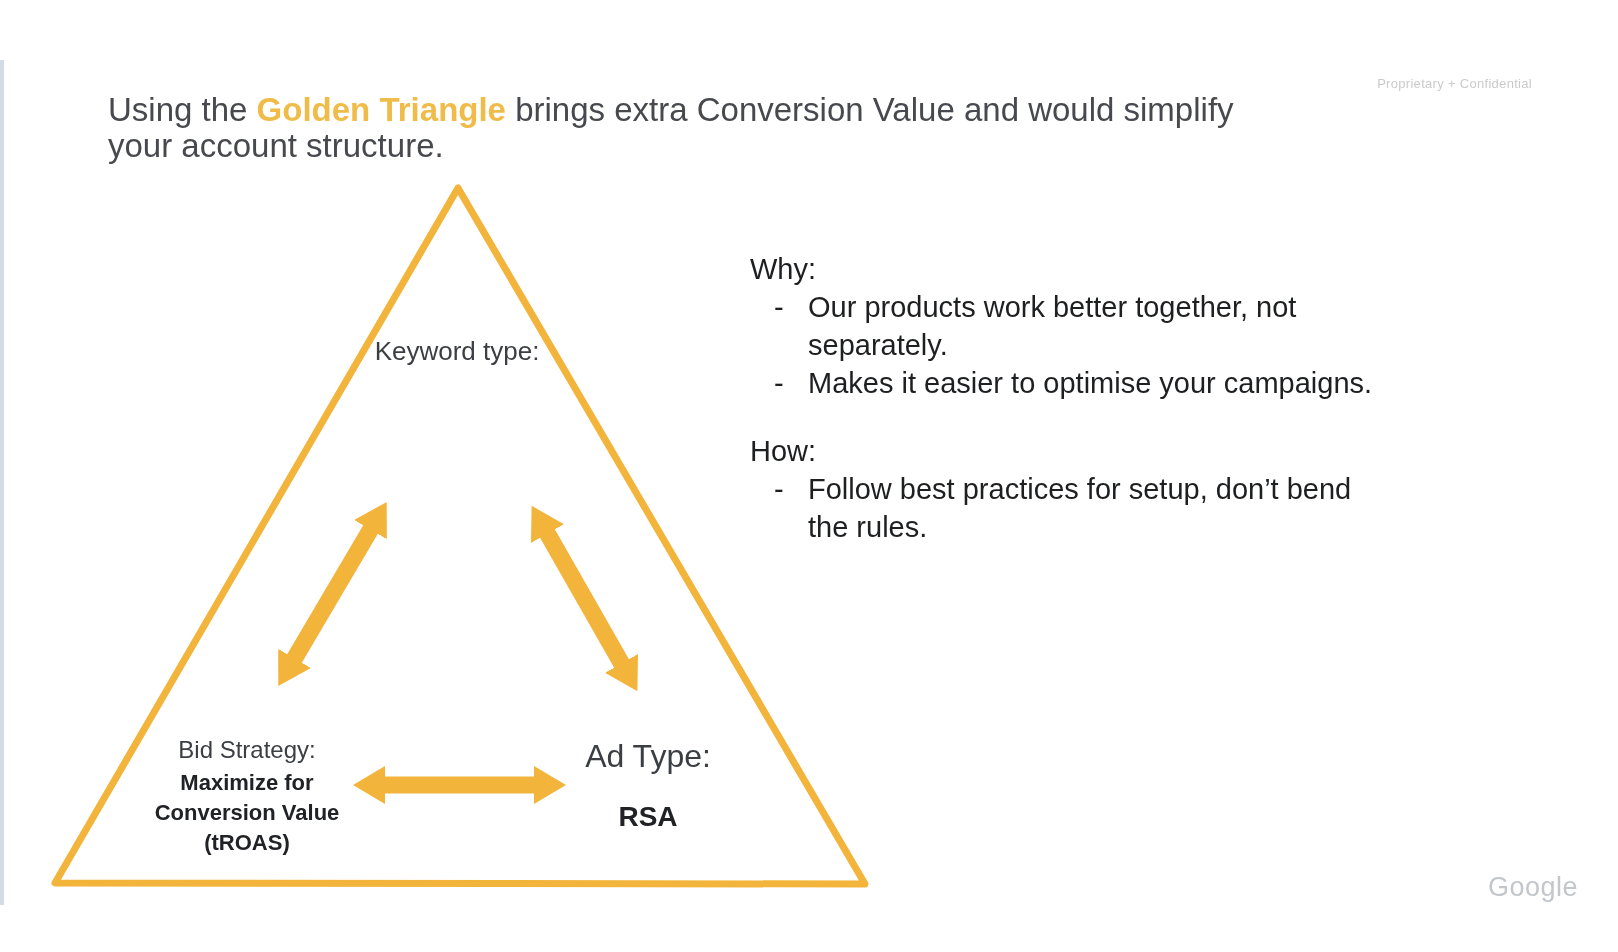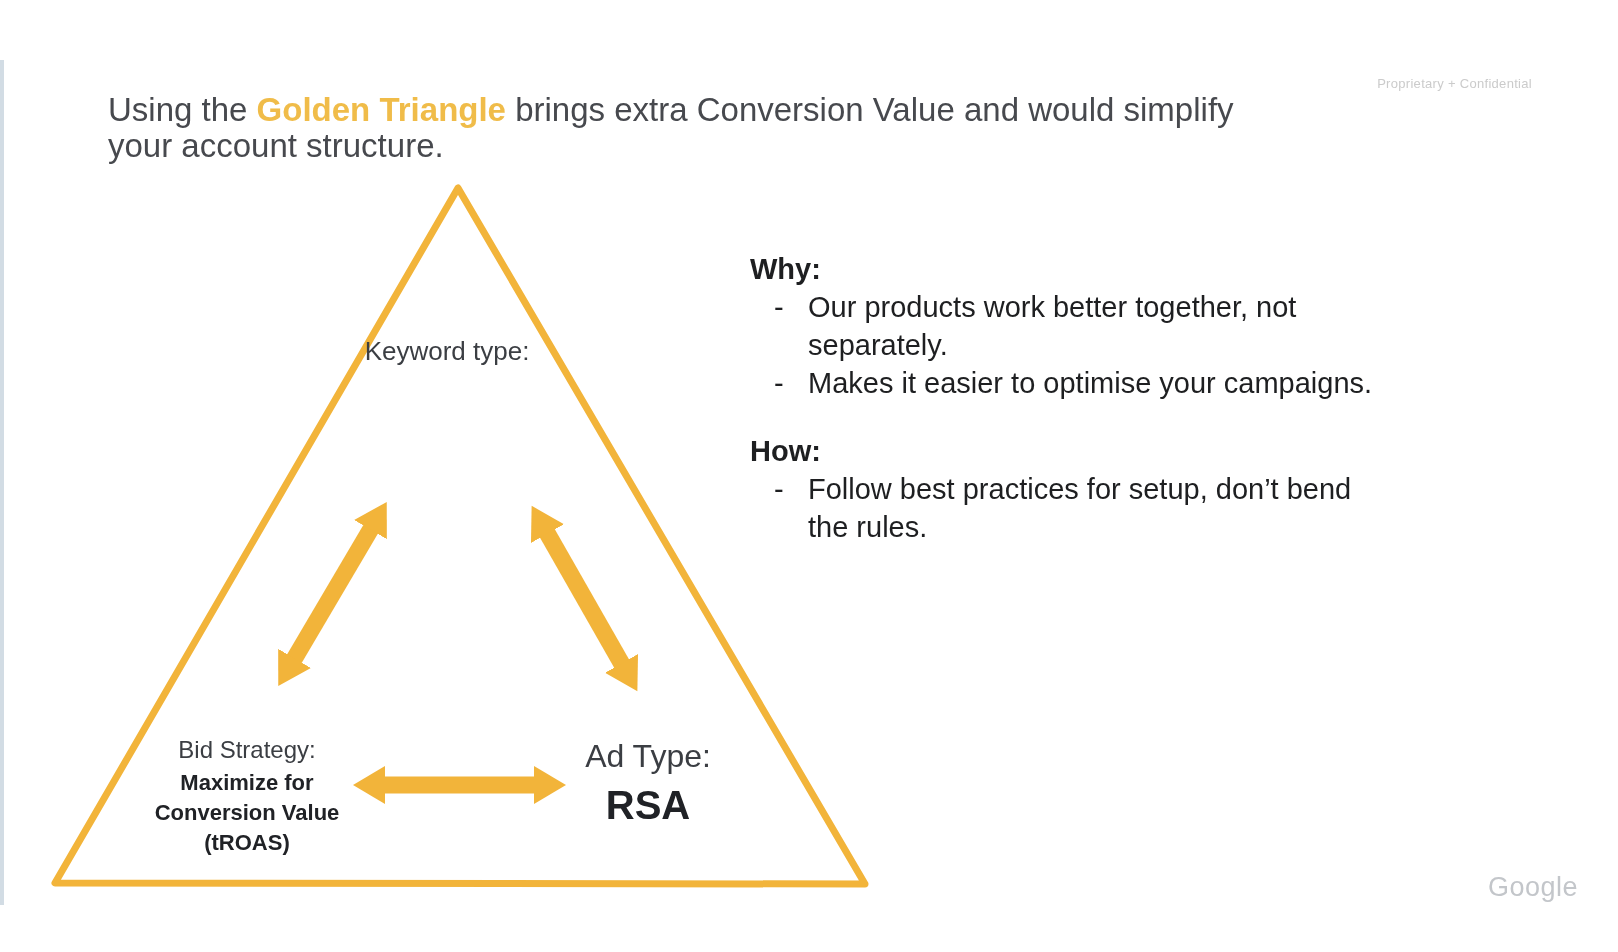--- a/index.html
+++ b/index.html
@@ -61,43 +61,43 @@
     position: absolute;
     text-align: center;
   }
   .vertex-label {
     color: var(--label-gray, #3B3E43);
   }
   .vertex-name {
     font-weight: bold;
     color: var(--name-black, #202226);
   }
-  .vertex-top { left: 297px; top: 336px; width: 300px; }
+  .vertex-top { left: 307px; top: 336px; width: 300px; }
   .vertex-top .vertex-label { font-size: 26px; }
   .vertex-top .vertex-name { font-size: 42px; line-height: 50px; width: 210px; margin: 6px auto 0; }
 
   .vertex-bid { left: 97px; top: 736px; width: 300px; }
   .vertex-bid .vertex-label { font-size: 24px; }
   .vertex-bid .vertex-name { font-size: 22px; line-height: 30px; width: 250px; margin: 4px auto 0; }
 
   .vertex-ad { left: 500px; top: 738px; width: 296px; }
   .vertex-ad .vertex-label { font-size: 32px; }
-  .vertex-ad .vertex-name { font-size: 40px; line-height: 44px; margin-top: 8px; }
+  .vertex-ad .vertex-name { font-size: 28px; line-height: 44px; margin-top: 20px; }
 
   .side-panel {
     position: absolute;
     left: 750px;
     top: 250px;
     width: 720px;
     font-size: 29px;
     line-height: 38px;
     color: var(--body-black, #1E1F21);
   }
   .section-heading {
-    font-weight: bold;
+    font-weight: normal;
     margin: 0;
     font-size: 29px;
     line-height: 38px;
     color: var(--body-black, #1E1F21);
   }
   .bullet { display: flex; }
   .bullet .dash {
     flex: 0 0 58px;
     box-sizing: border-box;
     padding-left: 24px;

